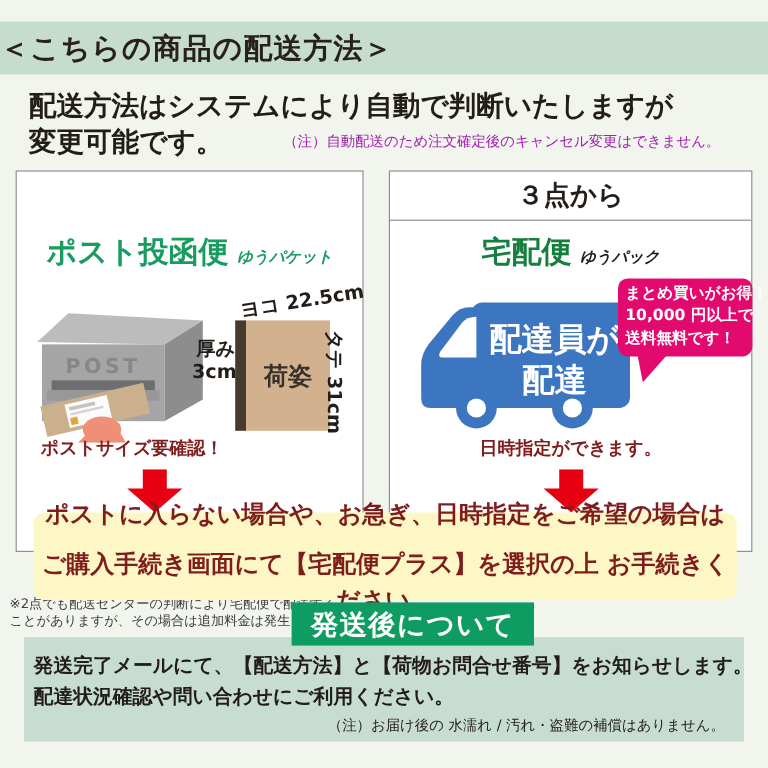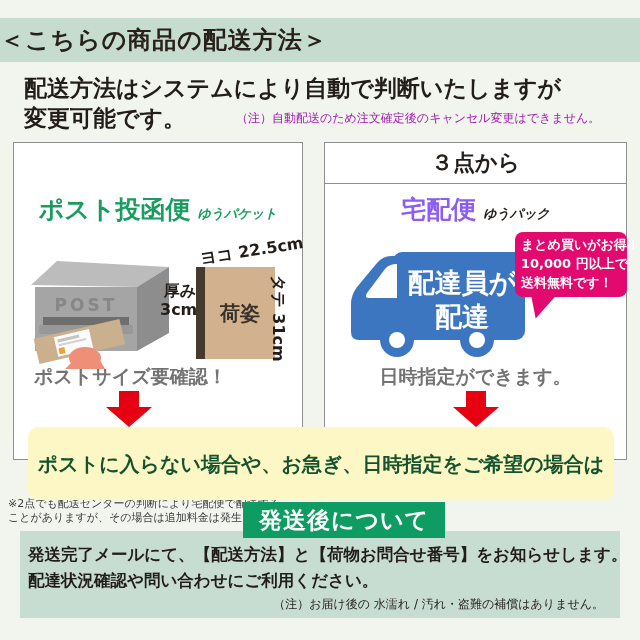--- a/index.html
+++ b/index.html
@@ -15,57 +15,57 @@
   .intro-l2 { position:absolute; left:24px; top:103px; font-size:23px; font-weight:700; color:#221d19; }
   .intro-note { position:absolute; left:236px; top:110px; font-size:12px; color:#a21caf; white-space:nowrap; }
 
   
   .panel { position:absolute; top:142px; height:318px; background:#ffffff; border:1px solid #8f8f8f; }
   .panel-left { left:13px; width:290px; }
   .panel-right { left:324px; width:303px; }
   .panel-header { height:41px; border-bottom:1px solid #8f8f8f; display:flex; align-items:center; justify-content:center; }
   .panel-header span { font-size:22px; font-weight:700; color:#221d19; }
   .method-row { position:absolute; top:50px; left:0; width:100%; text-align:center; white-space:nowrap; }
-  .method-name { font-size:25px; font-weight:700; color:#8b5cf6; }
+  .method-name { font-size:25px; font-weight:700; color:#15803d; }
   .method-name.green { color:#189c60; }
   .method-sub { font-size:13px; font-weight:700; color:#221d19; margin-left:7px;font-style:italic; }
   .method-sub.green { color:#189c60; }
 
   
   .mailbox { position:absolute; left:17px; top:98px; }
   .pkg { position:absolute; left:158px; top:96px; width:150px; height:150px; }
   .pkg-yoko { position:absolute; left:28px; top:2px; font-size:16px; font-weight:700; color:#221d19;
     transform:rotate(-9deg); white-space:nowrap; }
   .pkg-body { position:absolute; left:24px; top:28px; display:flex; }
   .pkg-spine { width:9px; height:92px; background:#46392e; }
   .pkg-face { width:70px; height:92px; background:#d2b18e; display:flex; align-items:center; justify-content:center; }
   .pkg-face span { font-size:20px; font-weight:700; color:#373129; }
   .pkg-tate { position:absolute; left:116px; top:36px; font-size:16px; font-weight:700; color:#221d19;
     transform:rotate(90deg); transform-origin:left top; white-space:nowrap; }
   .pkg-atsumi { position:absolute; left:-12px; top:42px; width:36px; font-size:16px; font-weight:700;
     color:#221d19; line-height:1.2; text-align:right; }
 
-  .caution { position:absolute; top:221px; font-size:19px; font-weight:700; color:#737373; white-space:nowrap; }
+  .caution { position:absolute; top:221px; font-size:15px; font-weight:700; color:#7f1d1d; white-space:nowrap; }
   .caution-left { left:20px; }
   .caution-right { left:0; width:100%; text-align:center; }
   .arrow { position:absolute; top:248px; }
   .arrow-left { left:92px; }
   .arrow-right { left:128px; }
 
   
   .truck { position:absolute; left:24px; top:99px; }
   .bubble { position:absolute; left:190px; top:89px; width:112px; background:#e20a6e; color:#fff;
     border-radius:8px; padding:4px 6px; font-size:13px; font-weight:700; line-height:1.45; white-space:nowrap; z-index:2; }
   .bubble-tail { position:absolute; left:16px; bottom:-22px; width:26px; height:24px; background:#e20a6e;
     clip-path:polygon(0 0,100% 0,18% 100%); }
 
   
   .notice-box { position:absolute; left:28px; top:427px; width:586px; height:73px; background:#fdf7c5;
     border-radius:10px; z-index:5; display:flex; flex-direction:column; justify-content:center;
-    text-align:center; color:#14532d; font-weight:700; font-size:20px; line-height:1.5;gap:12px; }
+    text-align:center; color:#7f1d1d; font-weight:700; font-size:20px; line-height:1.5;gap:12px; }
   .notice-em { font-weight:900; }
 
   
   .footnote { position:absolute; left:8px; top:497px; font-size:11px; line-height:1.3; color:#3c3c3c; white-space:nowrap; }
   .banner { position:absolute; left:243px; top:502px; width:202px; height:36px; background:#0f9c62; z-index:6;
     display:flex; align-items:center; justify-content:center; }
   .banner span { color:#ffffff; font-size:23px; font-weight:700; letter-spacing:1px; }
   .after-box { position:absolute; left:20px; top:531px; width:600px; height:87px; background:#c8ddd2;
     padding:11px 12px 0 8px; z-index:1; }
   .after-l1, .after-l2 { font-size:16.5px; font-weight:700; color:#221d19; line-height:1.55; white-space:nowrap; }
@@ -155,20 +155,23 @@
     </div>
 
     <div class="caution caution-right">日時指定ができます。</div>
     <svg class="arrow arrow-right" width="46" height="36" viewBox="0 0 46 36">
       <polygon points="13,0 33,0 33,16 46,16 23,36 0,16 13,16" fill="#e60012"></polygon>
     </svg>
   </div>
 
   <div class="notice-box">
     <div>ポストに入らない場合や、お急ぎ、日時指定をご希望の場合は</div>
+    <div>
+      <span>ご購入手続き画面にて</span><span class="notice-em">【宅配便プラス】</span><span>を選択の上 お手続きください。</span>
+    </div>
   </div>
 
   <div class="footnote">
     <div>※2点でも配送センターの判断により宅配便で配送する</div>
     <div>ことがありますが、その場合は追加料金は発生しません。</div>
   </div>
 
   <div class="banner">
     <span>発送後について</span>
   </div>

